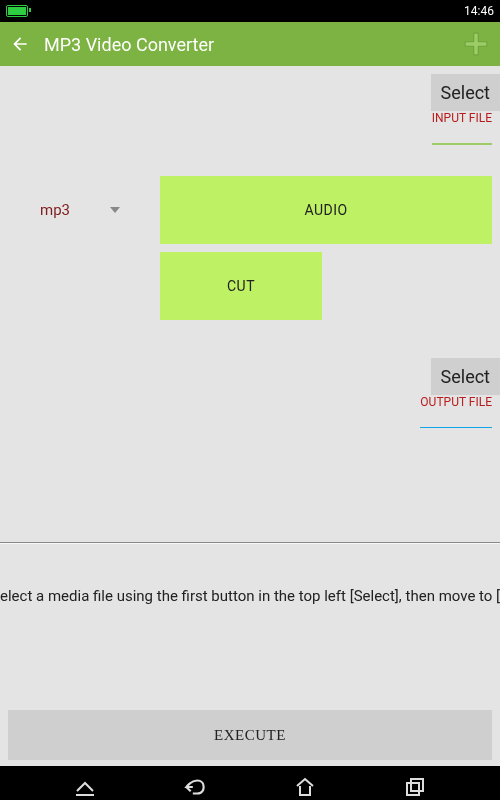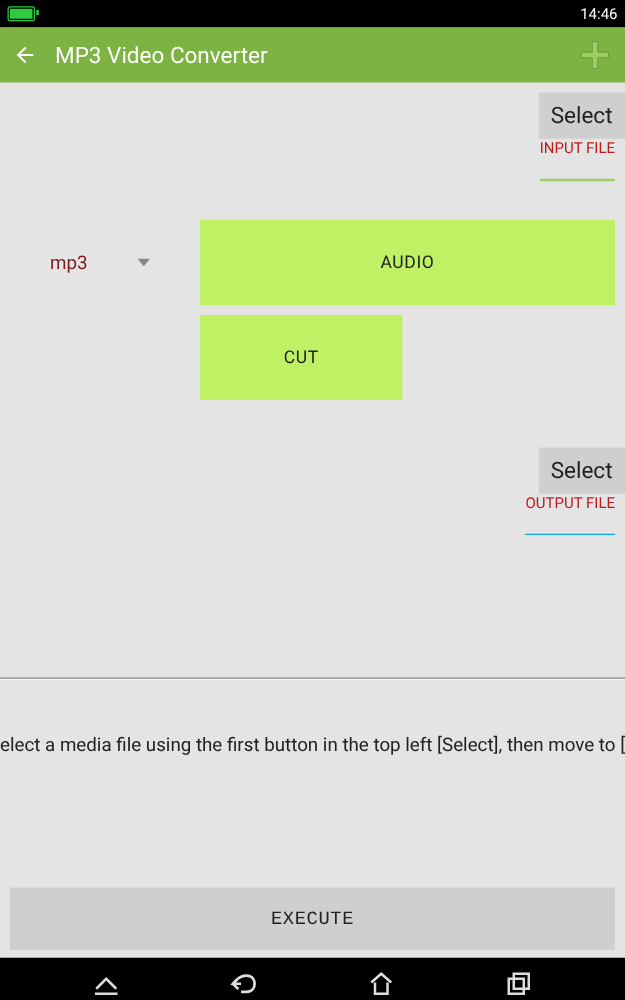--- a/index.html
+++ b/index.html
@@ -151,21 +151,21 @@
   .execute-btn {
     position:absolute;
     bottom: 6px;
     left:8px; right:8px;
     height:50px;
     background:#cfcfcf;
     border:none;
     font-size:15px;
     color:#222;
     cursor:pointer;
-    font-family:Liberation Mono, monospace;
+    font-family:Liberation Serif, serif;
     letter-spacing:0.5px;
   }
   
   .nav-bar {
     height:42px;
     background:#000;
     display:flex;
     align-items:center;
     justify-content:space-around;
     padding: 0 30px;

